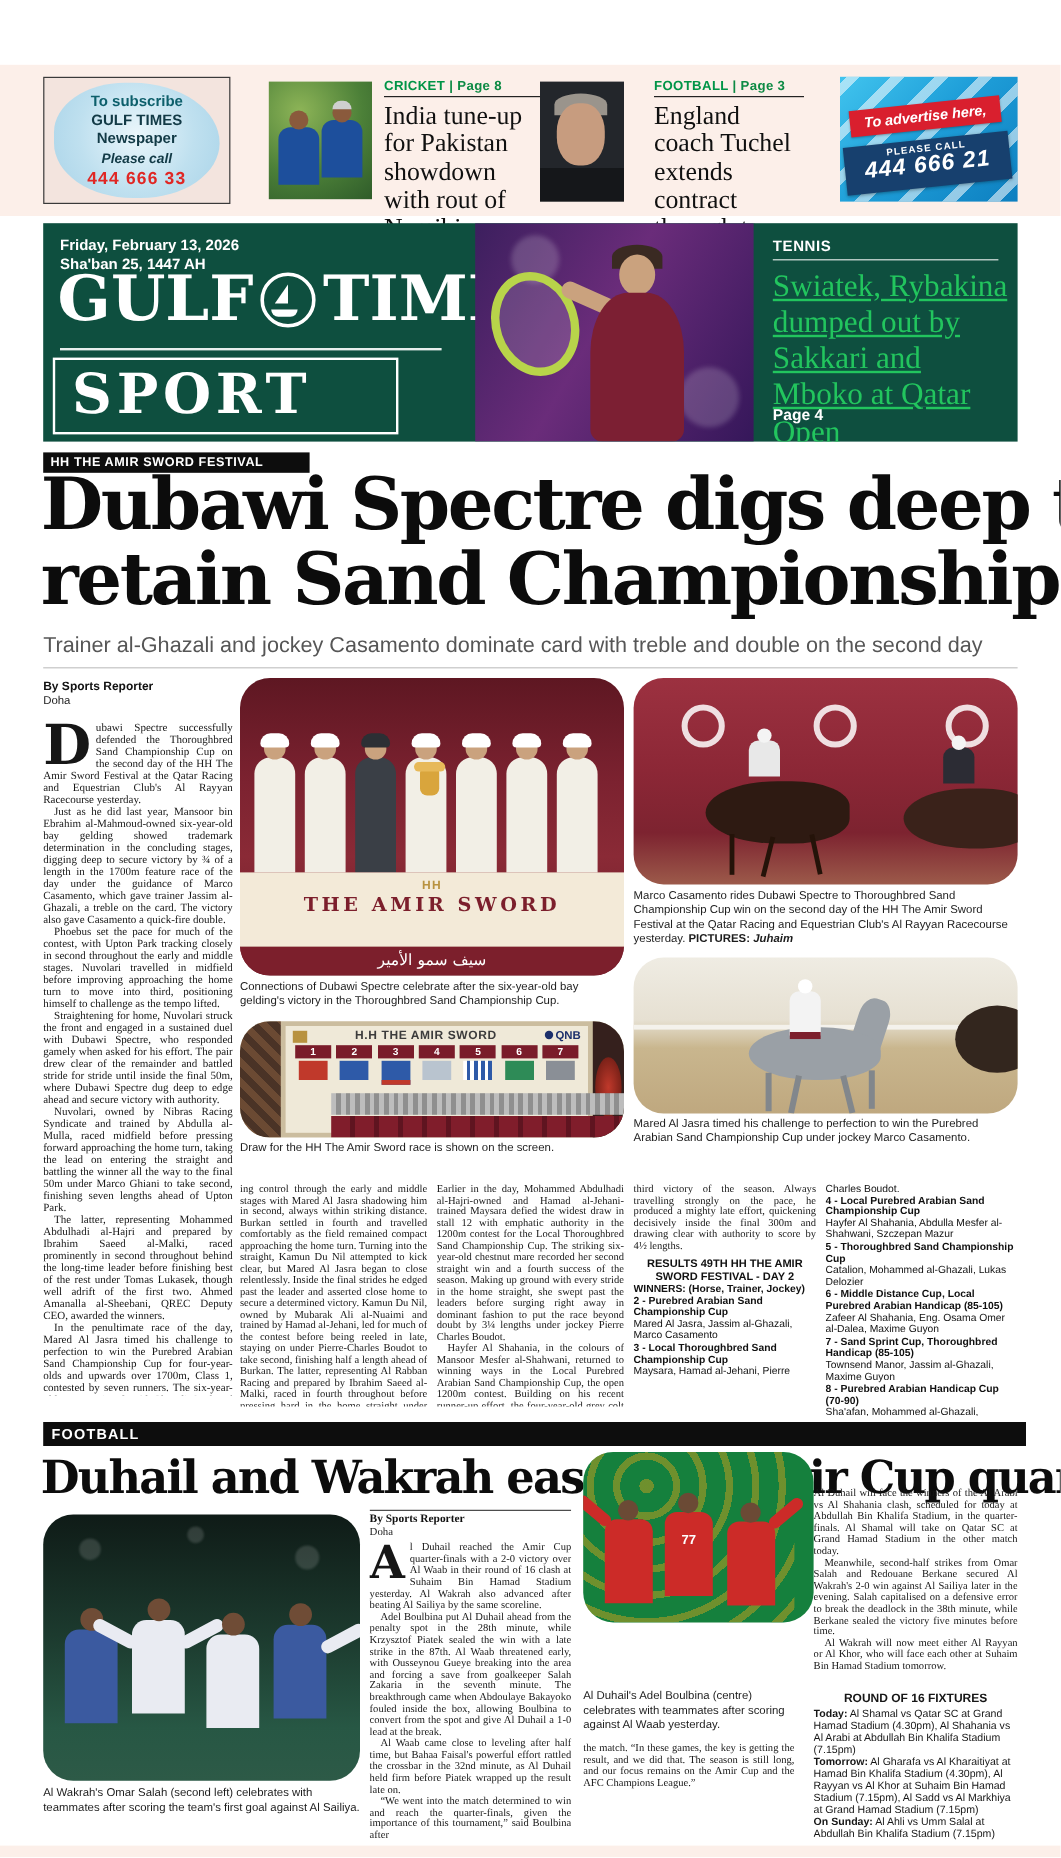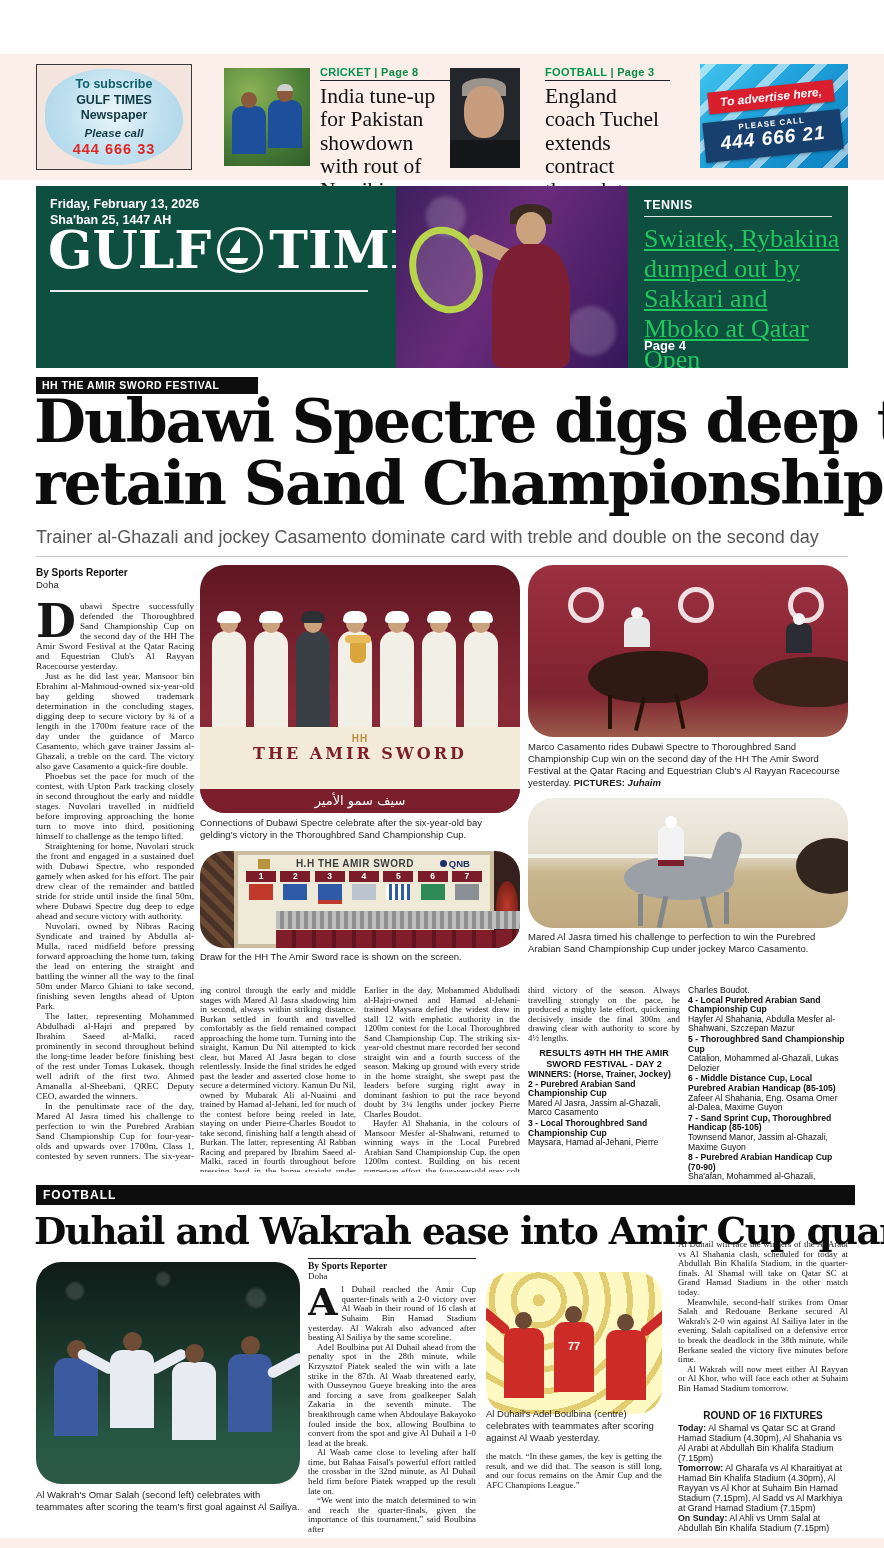--- a/index.html
+++ b/index.html
@@ -102,21 +102,21 @@
   .bannerA .crest{color:#b8923f;font-weight:bold;font-size:10px;letter-spacing:1px;margin-top:6px;}
   .bannerA .bt{color:#7c1f2c;font-family:"DejaVu Serif",serif;font-weight:bold;font-size:16px;letter-spacing:3px;}
   .bannerA .ar{position:absolute;left:0;bottom:-24px;width:320px;height:24px;background:#7c1f2c;color:#fff;
         font-family:"DejaVu Sans",sans-serif;font-size:13px;line-height:24px;}
   .photoB{left:200px;top:851px;width:320px;height:97px;background:#cbbd9f;}
   .pB-left{position:absolute;left:0;top:0;width:34px;height:97px;
         background:repeating-linear-gradient(45deg,#4a3326 0 6px,#6b4a33 6px 12px);}
   .pB-right{position:absolute;right:0;top:0;width:26px;height:97px;background:#35201d;}
   .pB-right::before{content:"";position:absolute;left:2px;top:30px;width:22px;height:50px;border-radius:50%;background:radial-gradient(#c0392b,#5e1710);}
   .screen{position:absolute;left:38px;top:4px;width:252px;height:89px;background:#efe9d8;}
-  .scr-head{display:flex;align-items:center;justify-content:space-between;padding:3px 20px 1px;}
+  .scr-head{display:flex;align-items:center;justify-content:space-between;padding:3px 6px 1px;}
   .scr-title{font-weight:bold;font-size:10px;color:#3c3c3c;letter-spacing:.5px;}
   .scr-logo{width:12px;height:10px;background:#b8923f;}
   .qnb{font-weight:bold;font-size:9.5px;color:#1c2f6b;}
   .qnb::before{content:"";display:inline-block;width:7px;height:7px;border-radius:50%;background:#1c2f6b;margin-right:2px;}
   .draw-cols{display:flex;justify-content:space-between;padding:0 8px;margin-top:1px;}
   .draw-col{width:30px;text-align:center;}
   .draw-num{background:#7a1c2a;color:#fff;font-weight:bold;font-size:8.5px;line-height:11px;}
   .silk{height:16px;margin:2px 3px 0;}
   .s1{background:#c0392b}.s2{background:#2e5aa8}.s3{background:#2e5aa8;border-bottom:4px solid #c0392b}
   .s4{background:#b9c4cf}.s5{background:repeating-linear-gradient(90deg,#fff 0 3px,#2e5aa8 3px 6px)}
@@ -144,21 +144,21 @@
   .fb-h{position:absolute;left:34px;top:1208px;width:816px;font-family:"DejaVu Serif",serif;font-weight:bold;
         font-size:38px;letter-spacing:-1.5px;color:#0c0c0c;white-space:nowrap;transform:scaleX(.98);transform-origin:left;}
   .photoE{left:36px;top:1262px;width:264px;height:222px;background:linear-gradient(180deg,#0f1b17 0%,#1c3a2e 45%,#275744 80%,#2d5a47 100%);}
   .bokeh{position:absolute;border-radius:50%;background:rgba(255,255,255,.14);filter:blur(1px);}
   .pE{position:absolute;width:44px;height:78px;border-radius:12px 12px 0 0;background:#e9ebf2;}
   .pE::before{content:"";position:absolute;left:13px;top:-18px;width:19px;height:19px;border-radius:50%;background:#6f4c36;}
   .pE .armL,.pE .armR{position:absolute;top:6px;width:40px;height:11px;border-radius:6px;background:#e9ebf2;}
   .pE .armL{left:-34px;transform:rotate(28deg);}
   .pE .armR{right:-34px;transform:rotate(-28deg);}
   .pE.blue{background:#3b5aa0;}
-  .photoF{left:486px;top:1272px;width:176px;height:142px;background:#fef9c3;}
+  .photoF{left:486px;top:1210px;width:192px;height:142px;background:#15803d;}
   .photoF .seatF{position:absolute;left:0;top:0;width:176px;height:142px;
         background:repeating-radial-gradient(circle at 30% 20%,rgba(200,160,30,.5) 0 6px,rgba(231,191,63,0) 6px 22px);}
   .pF{position:absolute;width:40px;height:70px;border-radius:10px 10px 0 0;background:#cc2b28;color:#fff;
         font-weight:bold;font-size:11px;text-align:center;padding-top:18px;box-sizing:border-box;}
   .pF::before{content:"";position:absolute;left:11px;top:-16px;width:17px;height:17px;border-radius:50%;background:#6b4a35;}
   .pF .armU{position:absolute;top:-12px;width:34px;height:10px;border-radius:6px;background:#cc2b28;}
   .fb-rule{border-top:1.2px solid #222;}
   .fb-by{margin:3px 0 4px;}
   .fx{font-family:"Liberation Sans",sans-serif;font-size:8.8px;line-height:10px;text-align:left;}
   .fx-h{font-weight:bold;text-align:center;font-size:10px;margin:17px 0 2px;}
@@ -221,20 +221,21 @@
     <div class="mh-date">
       <div>Friday, February 13, 2026</div>
       <div>Sha'ban 25, 1447 AH</div>
     </div>
     <div class="mh-logo">
       <span>GULF</span>
       <span class="dhow"></span>
       <span>TIMES</span>
     </div>
     <div class="mh-rule"></div>
+    <div class="sport-box">SPORT</div>
 
     <div class="tennis-photo">
       <div class="tp-light" style="left:30px;top:10px;width:40px;height:40px;"></div>
       <div class="tp-light" style="left:170px;top:120px;width:50px;height:50px;"></div>
       <div class="tp-racket"></div>
       <div class="tp-arm"></div>
       <div class="tp-hair"></div>
       <div class="tp-head"></div>
       <div class="tp-body"></div>
     </div>

